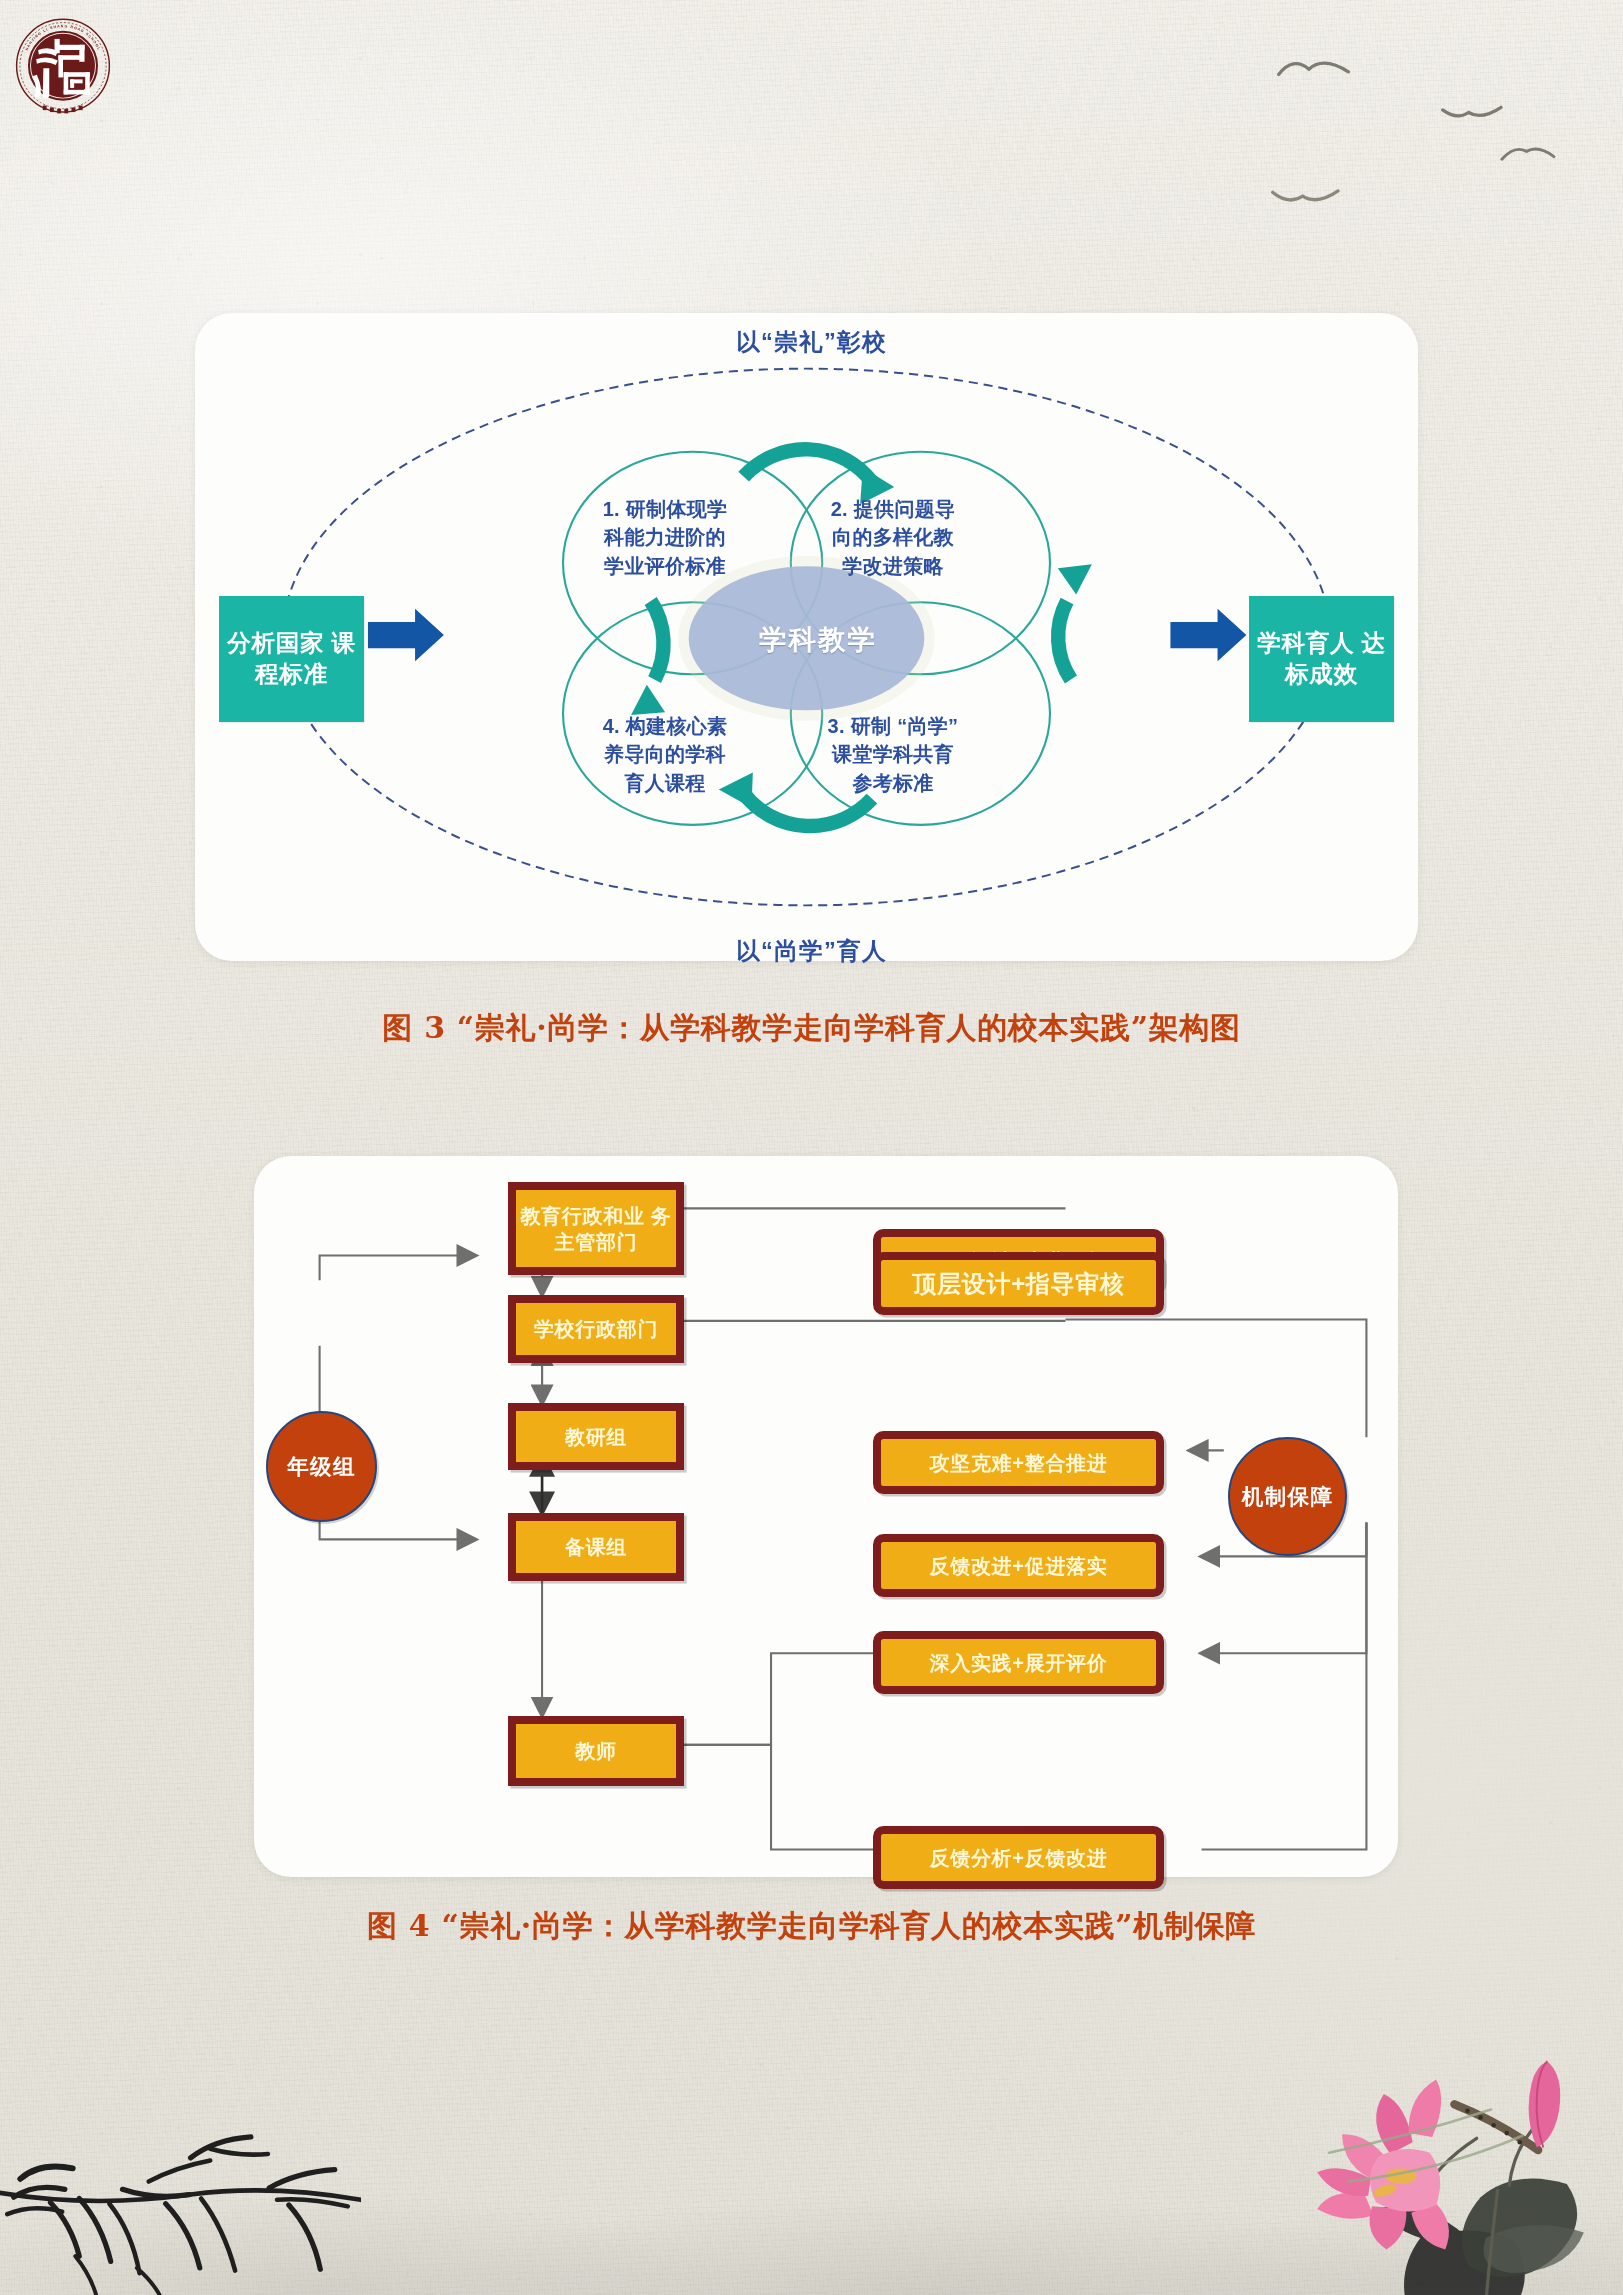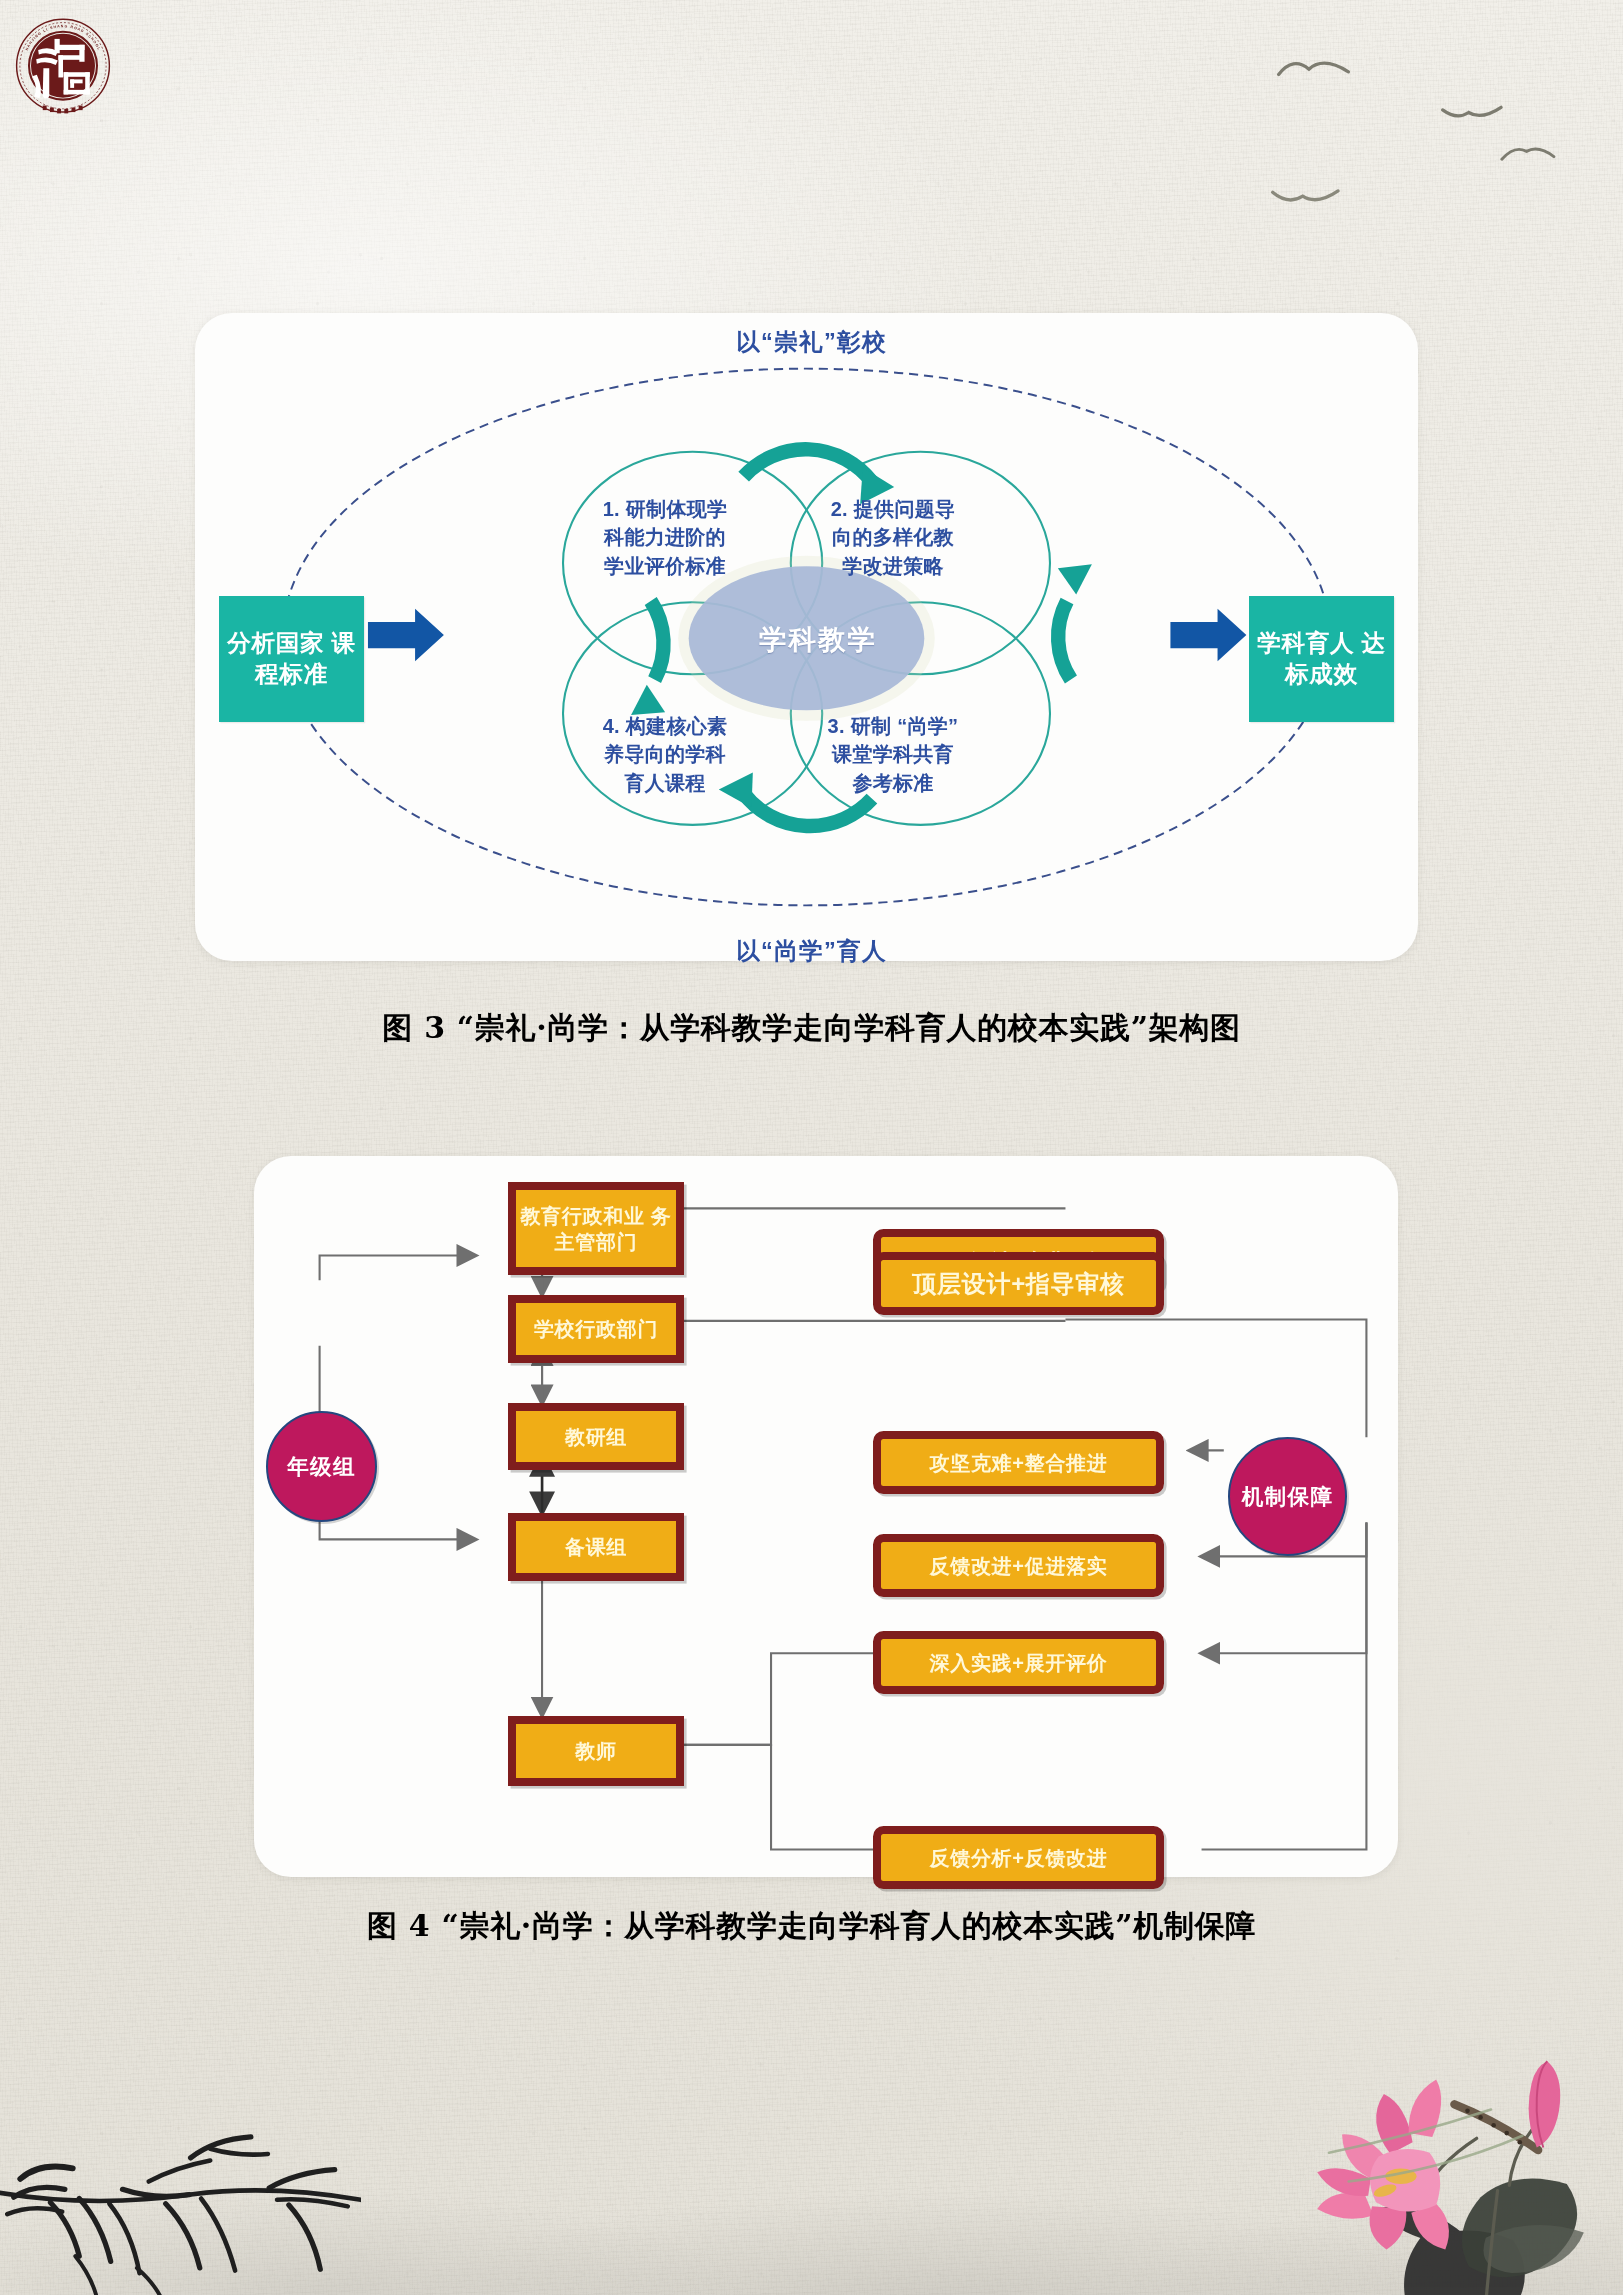--- a/index.html
+++ b/index.html
@@ -47,21 +47,21 @@
   
   .fig-card{
     position:absolute;background:#fdfdfc;border-radius:37px;
     box-shadow:0 1.3px 7.9px rgba(90,88,82,.10);
   }
   #fig3-card{left:195px;top:313px;width:1223px;height:648px;}
   #fig4-card{left:254px;top:1156px;width:1144px;height:721px;}
   .caption{
     position:absolute;width:100%;text-align:center;
     font-family:"DejaVu Serif","Liberation Serif",serif;
-    font-weight:700;font-size:30px;color:#000000;letter-spacing:0.7px;
+    font-weight:700;font-size:30px;color:#c2410c;letter-spacing:0.7px;
   }
   #cap3{top:1008px;left:0;}
   #cap4{top:1906px;left:0;}
   
   .sidebox{
     position:absolute;background:#1ab5a4;color:#ffffff;
     display:flex;align-items:center;justify-content:center;
     font-size:23.6px;font-weight:700;line-height:1.32;text-align:center;
     letter-spacing:0.7px;box-shadow:1.3px 1.3px 0 rgba(0,0,0,.07);margin-top:32px;
   }
@@ -83,21 +83,21 @@
   
   .node{
     position:absolute;background:#f0ad16;color:#fff8d8;
     display:flex;align-items:center;justify-content:center;
     text-align:center;font-weight:700;line-height:1.3;letter-spacing:0.7px;
     border:8px solid #7f1d1d;
     box-shadow:2.6px 2.6px 0 rgba(0,0,0,.20);
   }
   .node.rounded{border-radius:10.5px;}
   .circle-node{
-    position:absolute;background:#be185d;color:#ffffff;border-radius:50%;
+    position:absolute;background:#c2410c;color:#ffffff;border-radius:50%;
     display:flex;align-items:center;justify-content:center;text-align:center;
     font-weight:700;letter-spacing:1.3px;border:2px solid #24477f;
     box-shadow:2px 2px 0 rgba(0,0,0,.16);
   }
   
   #bamboo{position:absolute;left:-6.5px;bottom:-6.5px;width:367px;height:262px;}
   #lotus{position:absolute;right:-6.5px;bottom:-7.9px;width:406px;height:281px;}
 </style>
 </head>
 <body>

